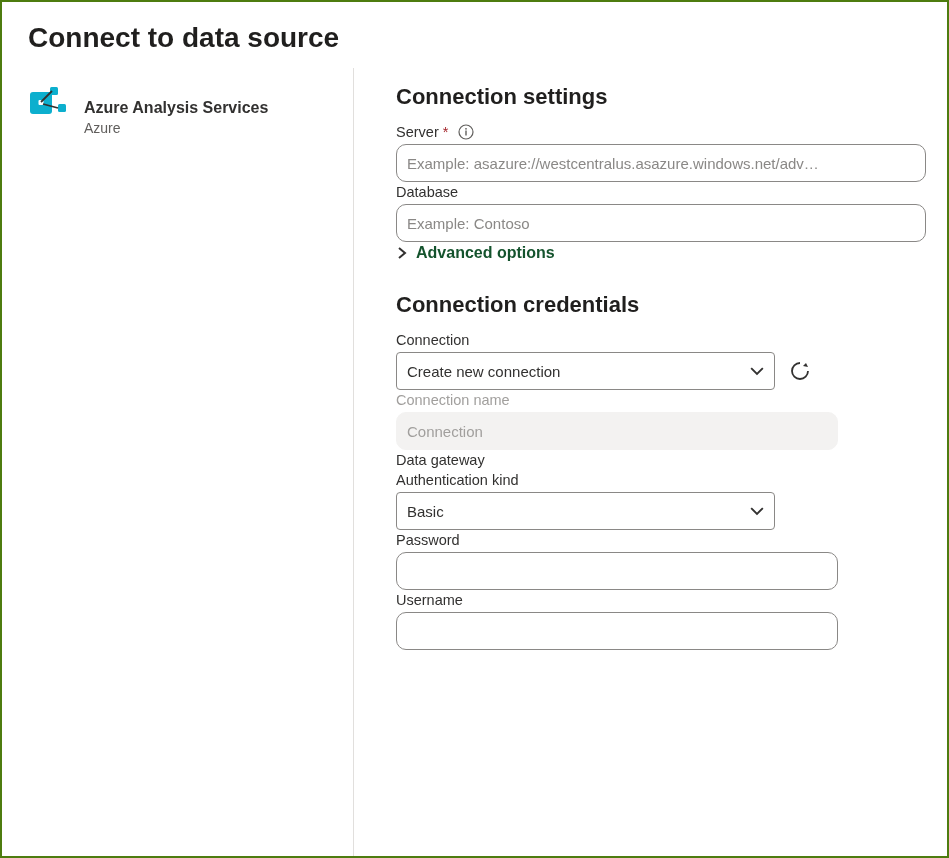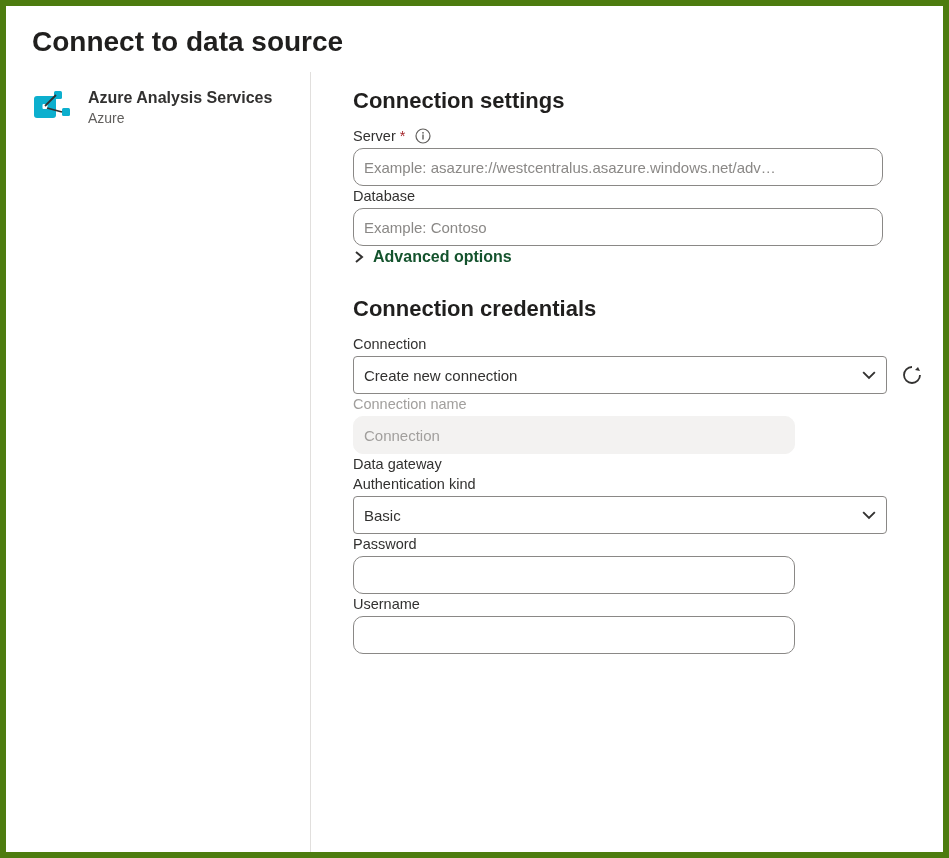--- a/index.html
+++ b/index.html
@@ -1,41 +1,41 @@
 <!DOCTYPE html>
 <html><head>
   <meta charset="utf-8">
   <style>
     * { box-sizing: border-box; margin:0; padding:0; font-family: "Segoe UI", Arial, sans-serif; }
     body { background:#fff; color:#323130; }
-    .frame { width:949px; height:858px; border:6px solid #4d7c0f; padding:0 0 5px 0; overflow:hidden; }
+    .frame { width:949px; height:858px; border:2px solid #4d7c0f; padding:0 0 5px 0; overflow:hidden; }
     .page-title { font-size:28px; font-weight:600; padding:20px 0 14px 26px; color:#201f1e; }
     .content { display:flex; }
     .left { width:352px; padding:16px 0 0 26px; border-right:1px solid #e1dfdd; min-height:790px; }
     .ds-row { display:flex; align-items:flex-start; gap:16px; }
     .ds-icon { width:40px; height:40px; flex-shrink:0; }
-    .ds-name { font-size:16px; font-weight:600; line-height:20px; color:#323130; }
+    .ds-name { font-size:16px; font-weight:600; line-height:20px; color:#323130;margin-top:14px; }
     .ds-sub { font-size:14px; color:#605e5c; margin-top:2px; }
     .right { flex:1; padding:10px 20px 0 42px; }
     .section-h { font-size:22px; font-weight:600; margin:6px 0 14px 0; color:#201f1e; }
     .field-label { font-size:14.5px; font-weight:400; color:#323130; margin-bottom:4px; display:flex; align-items:center; gap:4px;}
     .field-label.disabled { color:#a19f9d; }
     .req { color:#a4262c; }
     .info-icon { width:16px; height:16px; margin-left:6px; }
     .field-block { margin-bottom:2px; }
     .tinput {
       width:100%; max-width:530px; height:38px; border:1px solid #8a8886; border-radius:10px;
       padding:0 10px; font-size:15px; color:#323130; background:#fff;
     }
     .tinput::placeholder { color:#8a8886; }
     .tinput.disabled { background:#f3f2f1; border-color:#f3f2f1; color:#a19f9d; }
     .adv { display:flex; align-items:center; gap:8px; font-size:16px; font-weight:600; cursor:pointer; margin:2px 0 30px 0; color:#14532d; }
     .adv .chev { display:inline-block; }
     .select-row { display:flex; align-items:center; gap:14px; }
-    .sel { position:relative; width:534px; }
+    .sel { position:relative; width:379px; }
     .sel-box {
       display:flex; align-items:center; justify-content:space-between;
       height:38px; border:1px solid #8a8886; border-radius:4px; padding:0 10px 0 10px;
       font-size:15px; color:#323130; background:#fff; cursor:pointer;
     }
     .refresh { width:22px; height:22px; cursor:pointer; }
     svg { display:block; }
   </style>
 </head>
 <body>

